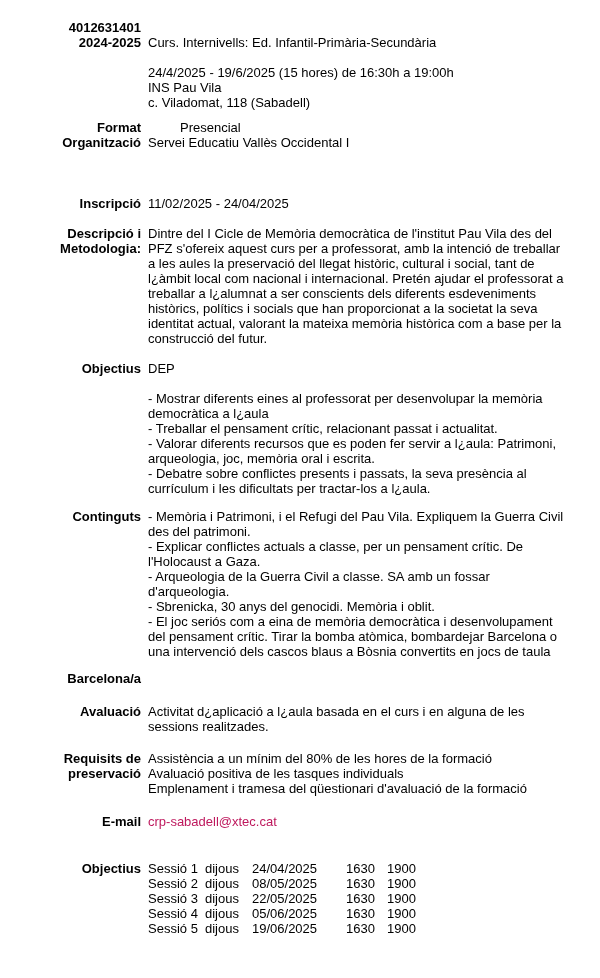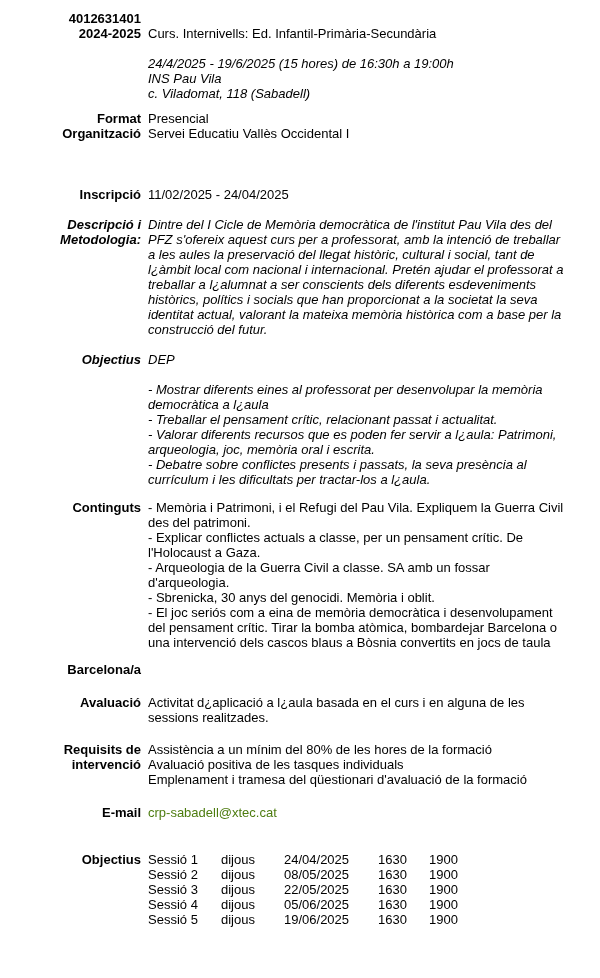--- a/index.html
+++ b/index.html
@@ -1,51 +1,51 @@
 <!DOCTYPE html>
 <html><head>
 <meta charset="utf-8">
 <style>
   html, body { margin: 0; padding: 0; background: #ffffff; }
   .page {
     width: 600px;
     min-height: 978px;
     box-sizing: border-box;
-    padding-top: 11px;
+    padding-top: 20px;
     font-family: "Liberation Sans", "DejaVu Sans", sans-serif;
     font-size: 13px;
     line-height: 15px;
     color: #000000;
     background: #ffffff;
     border-radius: 17px;
   }
   .row { display: flex; align-items: flex-start; }
   .label {
     flex: 0 0 141px;
     width: 141px;
     text-align: right;
     font-weight: bold;
     white-space: nowrap;
   }
   .value { margin-left: 7px; width: 420px; }
-  .mt-blank { margin-top: 15px; font-style: italic; }   
-  .mt-10 { margin-top: 10px; }
+  .mt-blank { margin-top: 15px; }   
+  .mt-10 { margin-top: 10px; justify-content: space-between; }
   .mt-12 { margin-top: 12px; }
   .mt-13 { margin-top: 13px; }
   .mt-17 { margin-top: 17px; }
   .mt-18 { margin-top: 18px; }
   .mt-insc { margin-top: 46px; }
   .mt-cal { margin-top: 32px; }
-  .email-link { color: #4d7c0f; text-decoration: none; cursor: pointer; }
-  .session-row { display: flex; gap: 16px; }
+  .email-link { color: #be185d; text-decoration: none; cursor: pointer; }
+  .session-row { display: flex; }
   .c-name  { width: 57px; }
   .c-day   { width: 47px; }
   .c-date  { width: 78px; }
-  .c-start { width: 35px; }
-  .c-end   { width: 35px; }
+  .c-start { width: 35px; margin-left: 16px; }
+  .c-end   { width: 35px; text-align: right; }
 </style>
 </head>
 <body>
 
 <div class="page">
 
   <div class="row">
     <div class="label">4012631401</div>
   </div>
 
@@ -124,21 +124,21 @@
   </div>
 
   <div class="row mt-18">
     <div class="label">Avaluació</div>
     <div class="value">Activitat d¿aplicació a l¿aula basada en el curs i en alguna de les sessions realitzades.</div>
   </div>
 
   <div class="row mt-17">
     <div class="label">
       <div>Requisits de</div>
-      <div>intervenció</div>
+      <div>preservació</div>
     </div>
     <div class="value">
 
         <div>Assistència a un mínim del 80% de les hores de la formació</div>
 
         <div>Avaluació positiva de les tasques individuals</div>
 
         <div>Emplenament i tramesa del qüestionari d'avaluació de la formació</div>
       </div>
   </div>

